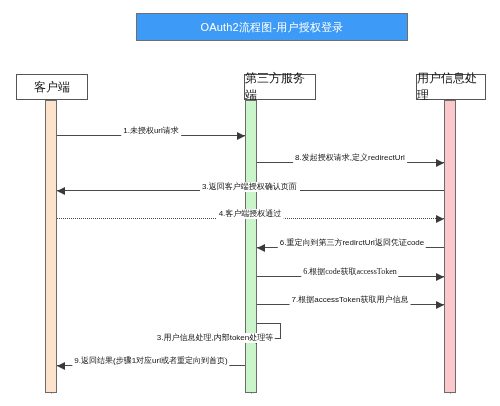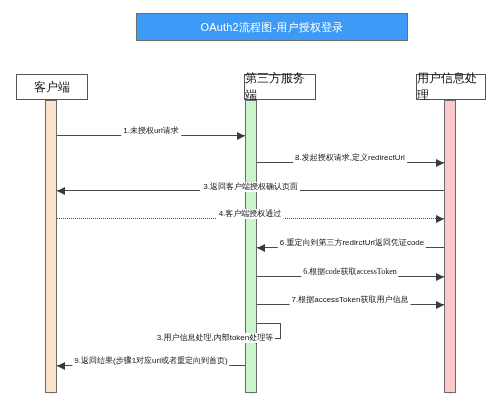--- a/index.html
+++ b/index.html
@@ -96,21 +96,21 @@
   }
   .msg-label {
     position: absolute;
     font-size: 8px;
     color: #111111;
     background: #ffffff;
     padding: 0 2px;
     white-space: nowrap;
     transform: translate(-50%, -100%);
     line-height: 10px;
-    text-align: right;
+    text-align: left;
   }
   .msg-label.two-line {
     white-space: normal;
     width: 96px;
   }
   
   .arrow {
     position: absolute;
     width: 0; height: 0;
     border-top: 4px solid transparent;

